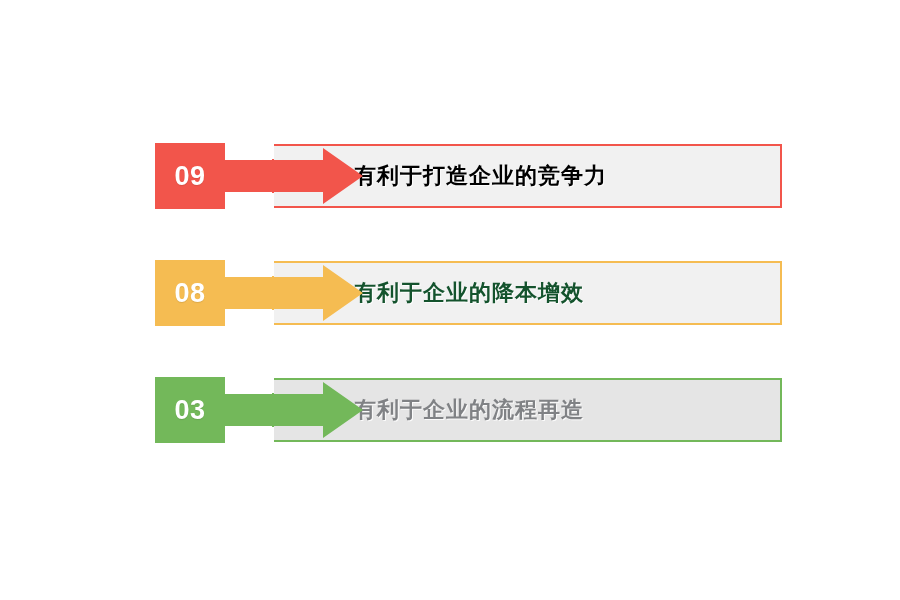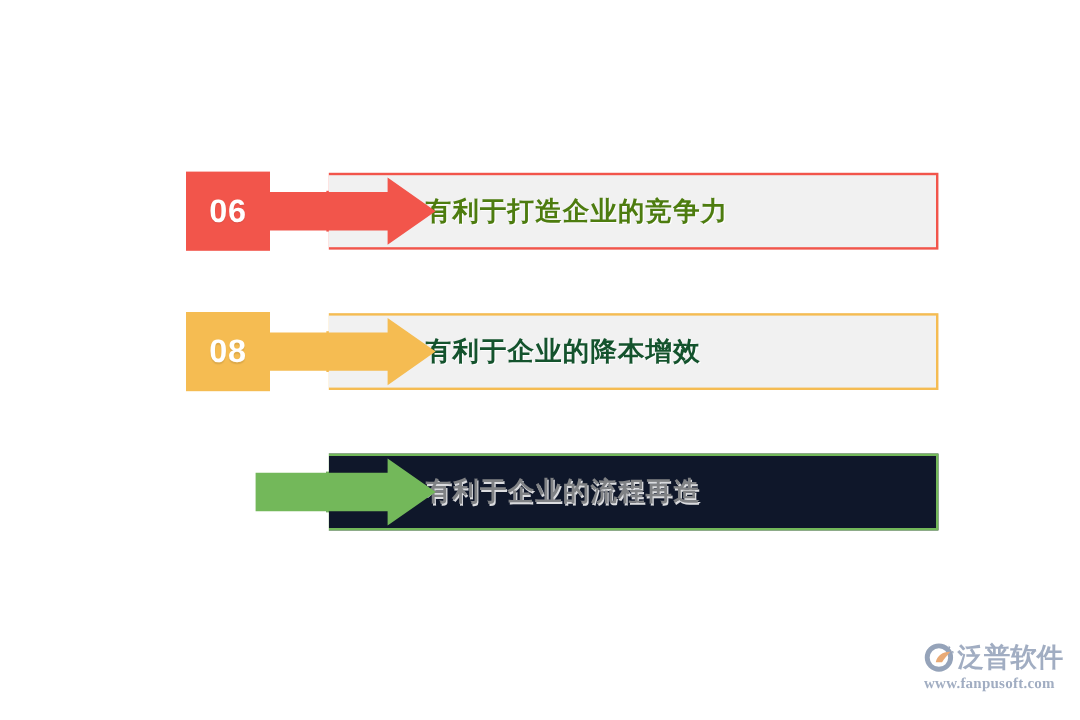--- a/index.html
+++ b/index.html
@@ -143,32 +143,32 @@
   }
 </style>
 </head>
 <body style="background: rgb(255, 255, 255);">
 
 <div id="slide">
 
   <div class="row row-1">
 
     <div class="panel" style="border-color: rgb(242, 85, 75); background: rgb(241, 241, 241);">
-      <div class="panel-label" style="color: #4d7c0f;">有利于打造企业的竞争力</div>
+      <div class="panel-label" style="color: #000000;">有利于打造企业的竞争力</div>
     </div>
 
     <div class="notch notch-top"></div>
     <div class="notch notch-bottom"></div>
 
     <svg class="arrow-svg" viewBox="0 0 160 66">
       <path d="M0,17 L110,17 L110,5 L150,33 L110,61 L110,49 L0,49 Z" fill="#F2554B"></path>
     </svg>
 
     <div class="num-box" style="background: rgb(242, 85, 75);">
-      <span class="num-text">06</span>
+      <span class="num-text">09</span>
     </div>
   </div>
 
   <div class="row row-2">
 
     <div class="panel" style="border-color: rgb(245, 188, 82); background: rgb(241, 241, 241);">
       <div class="panel-label" style="color: #14532d;">有利于企业的降本增效</div>
     </div>
 
     <div class="notch notch-top"></div>
@@ -178,40 +178,30 @@
       <path d="M0,17 L110,17 L110,5 L150,33 L110,61 L110,49 L0,49 Z" fill="#F5BC52"></path>
     </svg>
 
     <div class="num-box" style="background: rgb(245, 188, 82);">
       <span class="num-text">08</span>
     </div>
   </div>
 
   <div class="row row-3">
 
-    <div class="panel" style="border-color: rgb(115, 184, 90); background: #0f172a; text-decoration: underline;">
+    <div class="panel" style="border-color: rgb(115, 184, 90); background: #e5e5e5; text-decoration: underline;">
       <div class="panel-label" style="color: rgb(128, 130, 133);">有利于企业的流程再造</div>
     </div>
 
     <div class="notch notch-top"></div>
     <div class="notch notch-bottom"></div>
 
     <svg class="arrow-svg" viewBox="0 0 160 66">
       <path d="M0,17 L110,17 L110,5 L150,33 L110,61 L110,49 L0,49 Z" fill="#73B85A"></path>
     </svg>
 
+    <div class="num-box" style="background: rgb(115, 184, 90);">
+      <span class="num-text">03</span>
+    </div>
   </div>
 
-  <div id="watermark">
-    <div class="wm-row">
-      <svg class="wm-mark" viewBox="0 0 32 32">
-        <path d="M16.5,2.5 A13.5,13.5 0 1,0 16.5,29.5 A13.5,13.5 0 0,0 16.5,2.5 Z
-                 M16.5,7.2 A8.8,8.8 0 1,1 16.5,24.8 A8.8,8.8 0 1,1 16.5,7.2 Z" fill="#8d9cb4"></path>
-        <path d="M13.5,20.5 C15,13.5 21,10 27.5,10.5 C24,14.5 21,18 19.5,20.5 Z" fill="#e8a36a"></path>
-        <path d="M25.5,4.5 l2,1.6 l-1.1,2.3 z" fill="#8d9cb4"></path>
-        <path d="M28.5,9.5 l2.2,0.9 l-0.9,2.2 z" fill="#8d9cb4"></path>
-      </svg>
-      <span class="wm-name" style="color: rgb(154, 167, 189);">泛普软件</span>
-    </div>
-    <div class="wm-url" style="color: rgb(154, 167, 189);">www.fanpusoft.com</div>
-  </div>
 
 </div>
 
 </body></html>

